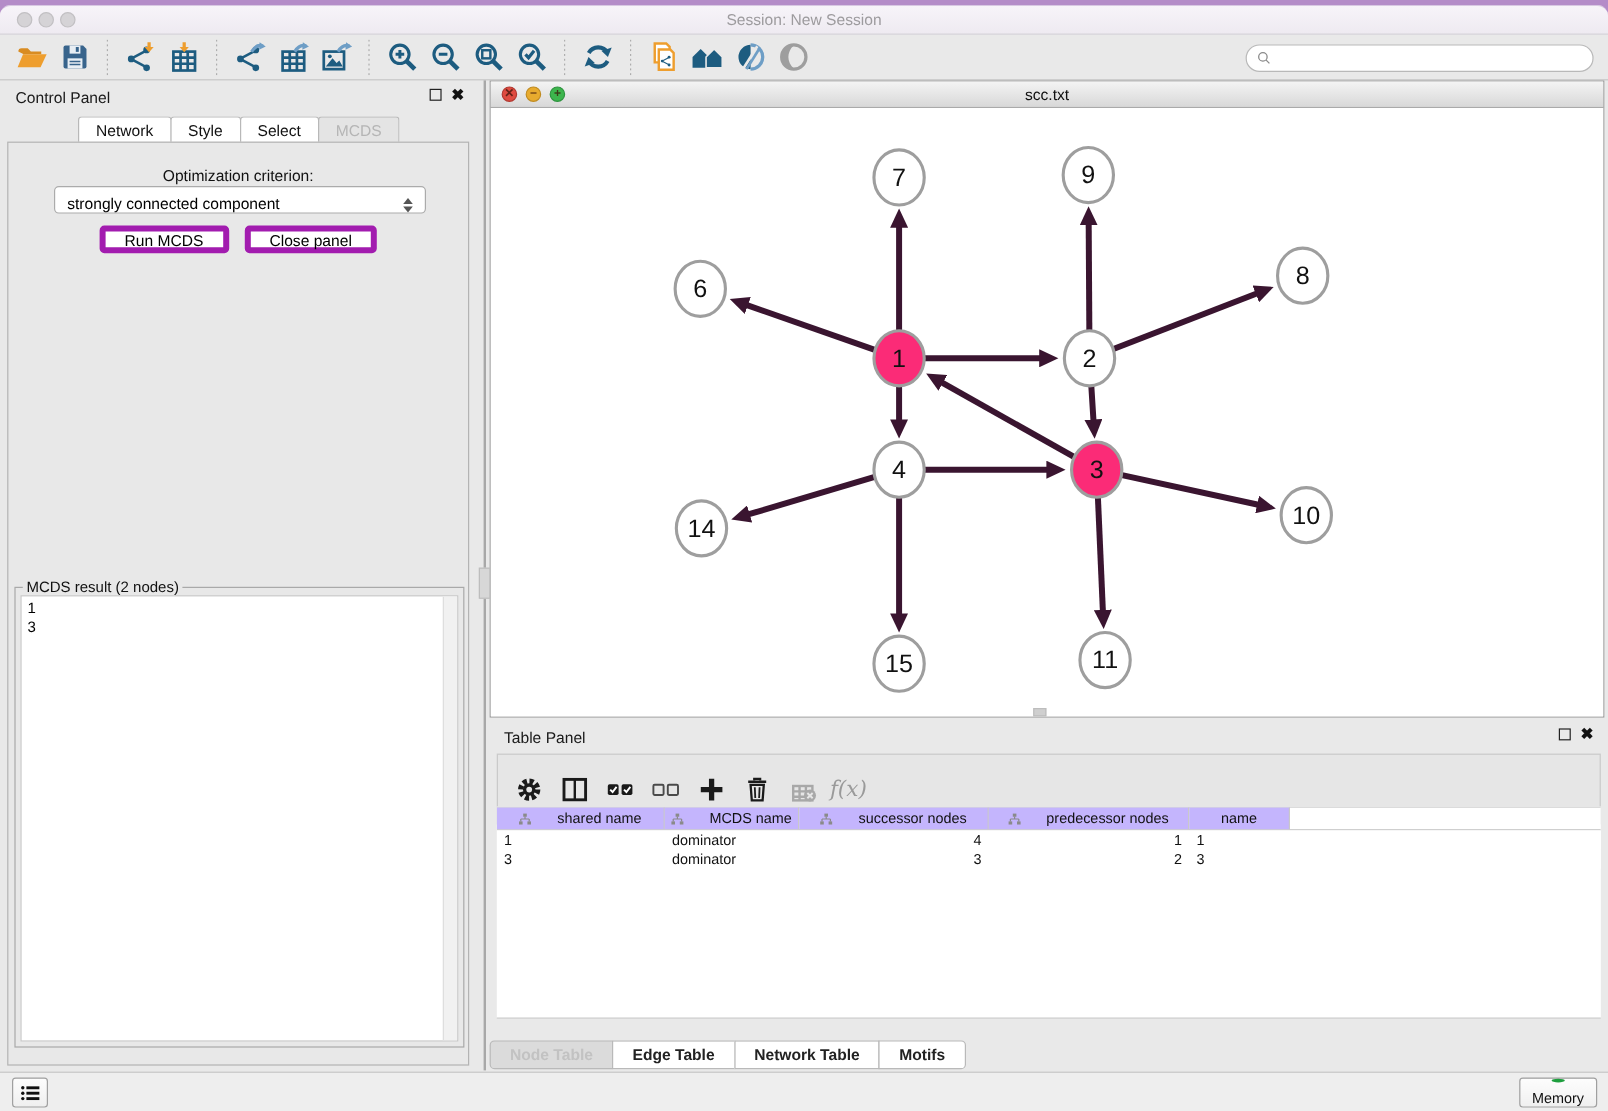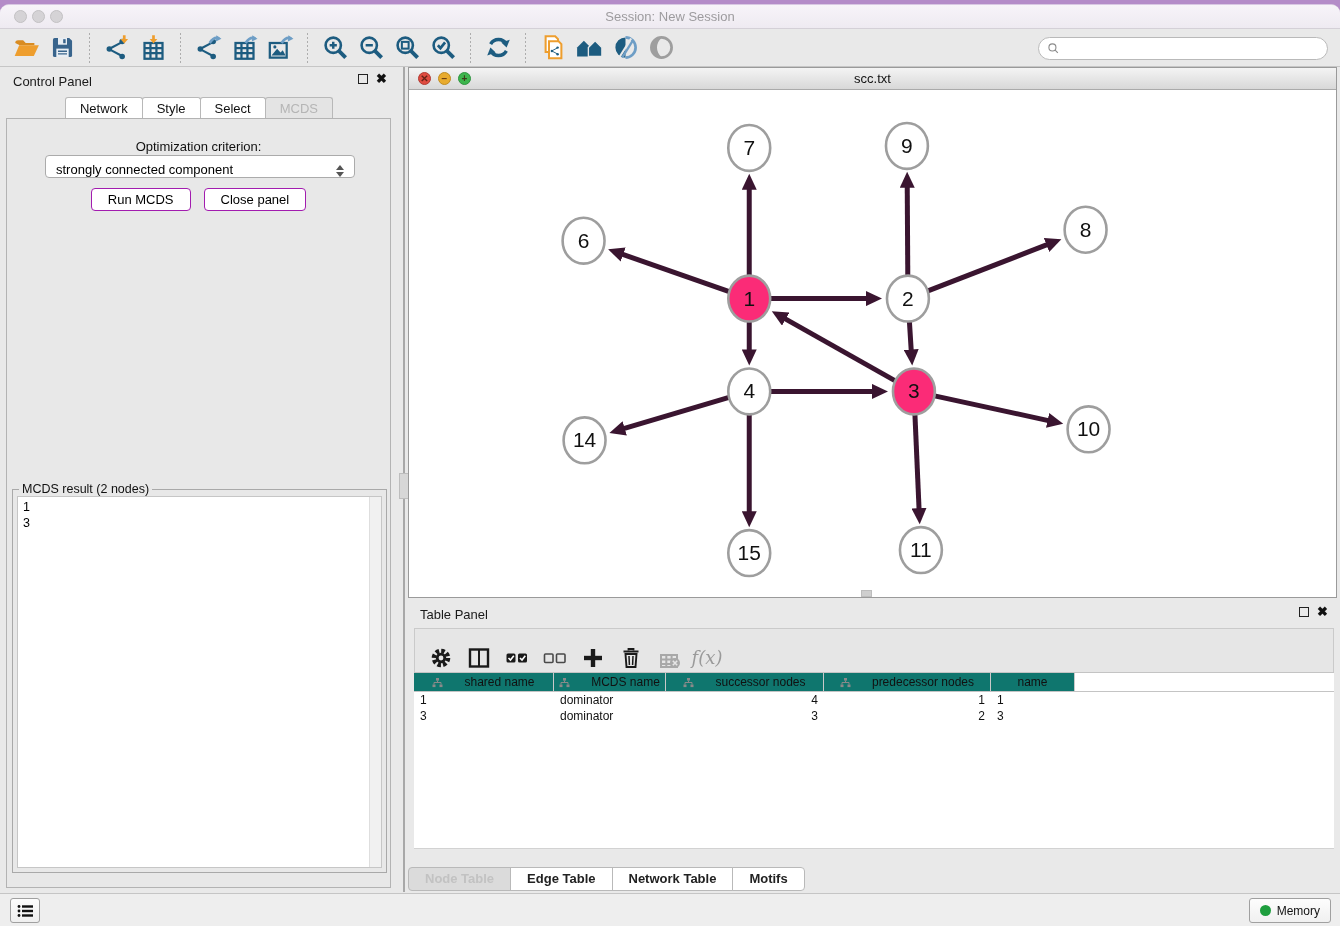--- a/index.html
+++ b/index.html
@@ -55,21 +55,21 @@
   #opt-label { position:absolute; top:20px; left:0; right:0; text-align:center; font-size:13px; color:#111; }
   #opt-select { position:absolute; top:36px; left:38px; width:310px; height:23px; background:#fff;
     border:1px solid #ababab; border-radius:4px; display:flex; align-items:flex-end;
     padding:0 10px; font-size:13px; cursor:pointer; }
   #opt-select .stepper { margin-left:auto; display:flex; flex-direction:column; gap:2px; }
   .tri-up { width:0; height:0; border-left:4px solid transparent; border-right:4px solid transparent;
     border-bottom:5px solid #555; }
   .tri-down { width:0; height:0; border-left:4px solid transparent; border-right:4px solid transparent;
     border-top:5px solid #555; }
   #cp-buttons { position:absolute; top:69px; left:0; right:0; display:flex; justify-content:center; gap:13px; }
-  .cp-btn { height:23px; padding:0 16px; background:#fff; border:1px solid #a21caf; border-radius:4px;
+  .cp-btn { height:23px; padding:0 16px; background:#fff; border:5px solid #a21caf; border-radius:4px;
     font-size:13px; font-family:"Liberation Sans",sans-serif; cursor:pointer; }
 
   #mcds-fieldset { position:absolute; left:5px; width:375px; top:370px; height:384px;
     border:1px solid #a9a9a9; }
   #mcds-legend { position:absolute; top:-8px; left:6px; background:#e8e8e8; padding:0 3px;
     font-size:12.5px; color:#111; }
   #mcds-text { position:absolute; left:4px; right:4px; top:6px; bottom:4px; background:#fff;
     border:1px solid #c6c6c6; font-size:12.5px; padding:2px 5px; line-height:16px; overflow:hidden; }
   #mcds-scroll { position:absolute; right:0; top:0; bottom:0; width:12px; background:#f1f1f1;
     border-left:1px solid #dedede; }
@@ -97,21 +97,21 @@
   #tp-header { position:relative; height:26px;text-align:right; }
   #tp-toolbar { position:absolute; left:6px; right:6px; top:28px; height:59px; background:#e6e6e6;
     border:1px solid #cacaca; display:flex; align-items:center; padding-left:10px; gap:6px; }
   .tp-btn { width:32px; height:34px; background:none; border:none; display:flex;
     align-items:center; justify-content:center; cursor:pointer; }
   .tp-btn svg { width:24px; height:24px; }
   .tp-fx { font-family:"DejaVu Serif", serif; font-style:italic; font-size:18px; color:#9a9a9a; }
 
   #tp-table { position:absolute; left:6px; right:6px; top:72px; bottom:43px; background:#fff; overflow:hidden; }
   #tbl-head { display:flex; height:20px; border-top:1px solid #c4c4c4; border-bottom:1px solid #c4c4c4; }
-  .th { background:#0f766e; border-right:1px solid #c9c9c9; font-size:12px; color:#111;
+  .th { background:#c4b5fd; border-right:1px solid #c9c9c9; font-size:12px; color:#111;
     display:flex; align-items:center; justify-content:center; gap:21px; position:relative; cursor:pointer; }
   .th svg { width:11px; height:11px; }
   .tbl-row { display:flex; height:16px; font-size:12px; color:#111; background:#fff; }
   .td { padding:0 6px; white-space:nowrap; overflow:hidden; line-height:16px; }
 
   #tp-footer-strip { position:absolute; left:6px; right:6px; bottom:24px; height:19px; background:#e9e9e9;
     border-top:1px solid #d2d2d2; }
   #tp-tabs { position:absolute; left:0; right:0; bottom:0; height:24px;
     display:flex; justify-content:flex-start; }
   .tp-tab { font-size:13px; font-weight:bold; padding:3px 16px; background:#fff;
@@ -123,21 +123,21 @@
   
   #status-bar { position:absolute; left:0; right:0; bottom:0; height:33px;
     background:#eeeeee; border-top:1px solid #c5c5c5; }
   #list-btn { position:absolute; left:10px; top:4px; width:30px; height:25px;
     background:linear-gradient(#fdfdfd,#efefef); border:1px solid #a0a0a0; border-radius:3px;
     display:flex; align-items:center; justify-content:center; cursor:pointer; }
   #list-btn svg { width:16px; height:14px; }
   #memory-btn { position:absolute; right:9px; top:4px; height:25px; padding:0 10px;
     background:linear-gradient(#fdfdfd,#f0f0f0); border:1px solid #a0a0a0; border-radius:3px;
     display:flex; align-items:center; gap:6px; font-size:12px; color:#111;
-    font-family:"Liberation Sans",sans-serif; cursor:pointer; }
+    font-family:"Liberation Sans",sans-serif; cursor:pointer;flex-direction:column; }
   #memory-dot { width:11px; height:11px; border-radius:50%; background:#1e9e3e; }
 </style>
 </head>
 <body>
 
 <div id="app-window">
 
   <div id="titlebar">
     <span class="traffic" style="left:14px"></span>
     <span class="traffic" style="left:32px"></span>

